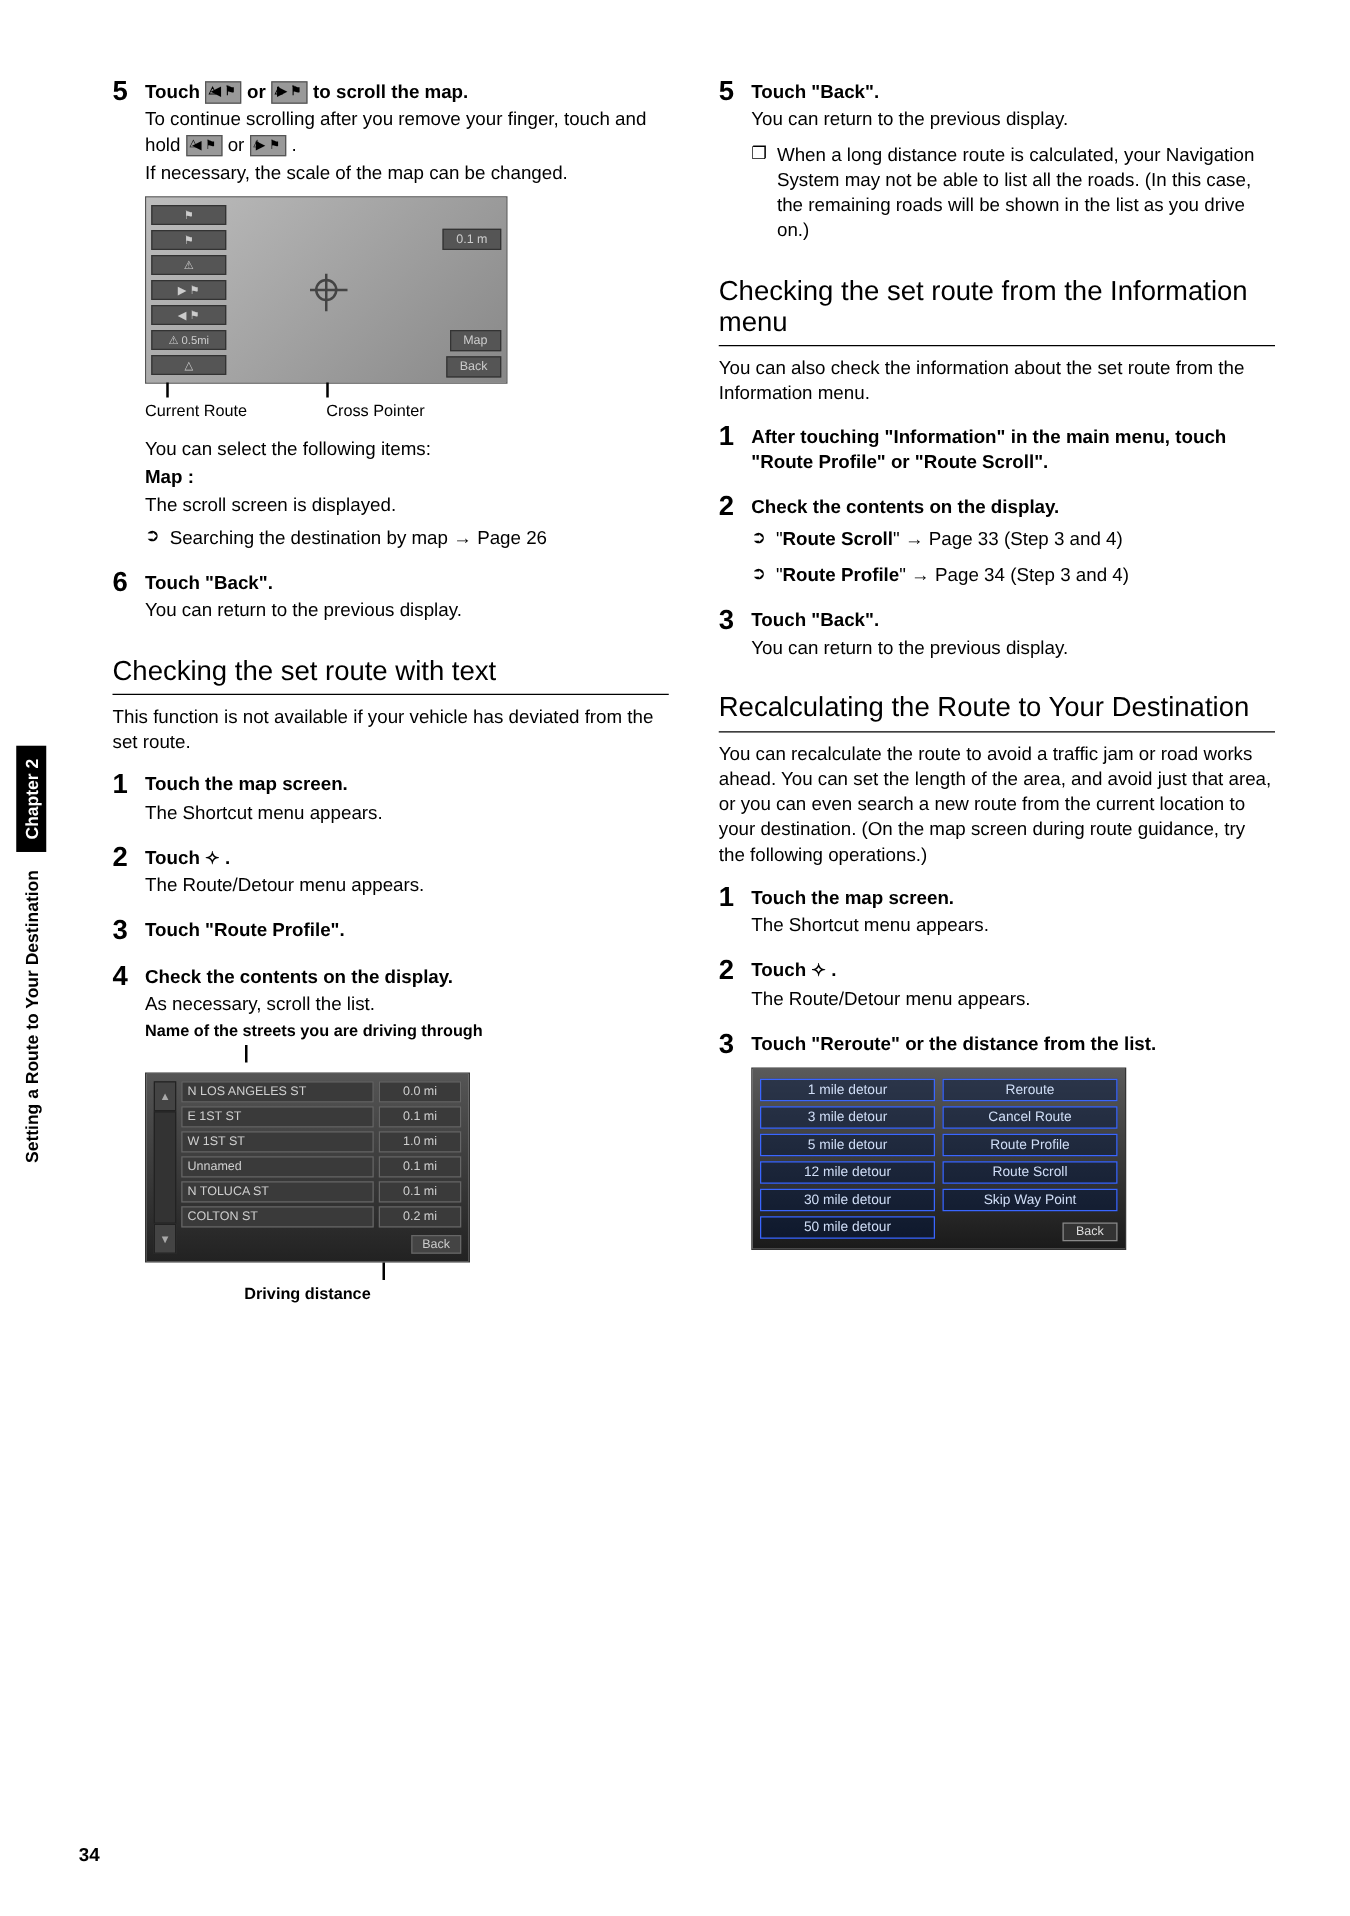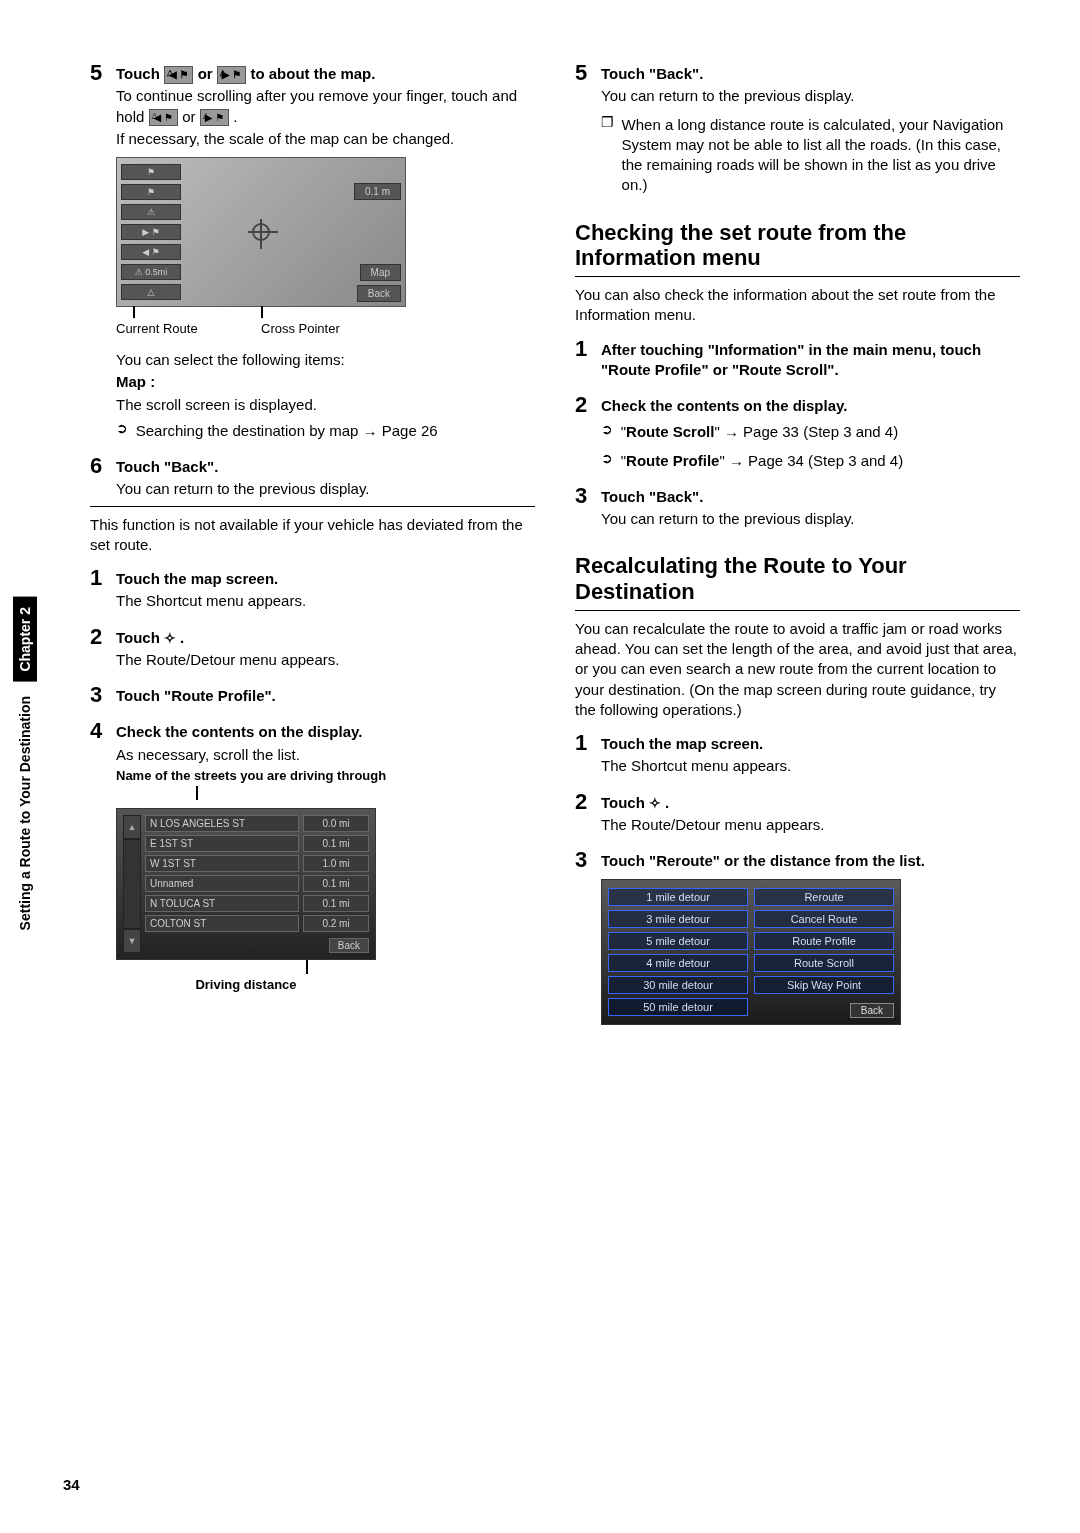--- a/index.html
+++ b/index.html
@@ -64,21 +64,21 @@
     content: "△";
     position: absolute;
     left: 2px;
     font-size: 8px;
   }
   .icon-btn.left::after { content: "◀ ⚑"; }
   .icon-btn.right::after { content: "▶ ⚑"; }
   .route-icon { font-size: 14px; }
   h2 {
     font-size: 22px;
-    font-weight: bold;
+    font-weight: normal;
     margin-top: 22px;
     margin-bottom: 6px;
     line-height: 1.15;
   }
   .hr { border: none; border-top: 1px solid #000; margin: 4px 0 8px 0; }
   .bullet-arrow { display: flex; gap: 8px; margin-top: 4px; }
   .bullet-arrow .sym { font-size: 14px; line-height: 1.3; }
   .note { display: flex; gap: 8px; margin-top: 6px; }
   .note .box { font-size: 14px; line-height: 1.3; }
   .map-fig {
@@ -168,21 +168,21 @@
   <div class="col">
 
     <div class="step">
       <div class="step-num">5</div>
       <div class="step-body">
         <p class="step-title">
           <span>Touch </span>
           <span class="icon-btn left"> </span>
           <span> or </span>
           <span class="icon-btn right"> </span>
-          <span> to about the map.</span>
+          <span> to scroll the map.</span>
         </p>
         <p>
           <span>To continue scrolling after you remove your finger, touch and hold </span>
           <span class="icon-btn left"> </span>
           <span> or </span>
           <span class="icon-btn right"> </span>
           <span>.</span>
         </p>
         <p>If necessary, the scale of the map can be changed.</p>
 
@@ -221,20 +221,21 @@
     </div>
 
     <div class="step">
       <div class="step-num">6</div>
       <div class="step-body">
         <p class="step-title">Touch "Back".</p>
         <p>You can return to the previous display.</p>
       </div>
     </div>
 
+    <h2>Checking the set route with text</h2>
     <hr class="hr">
     <p>This function is not available if your vehicle has deviated from the set route.</p>
 
     <div class="step">
       <div class="step-num">1</div>
       <div class="step-body">
         <p class="step-title">Touch the map screen.</p>
         <p>The Shortcut menu appears.</p>
       </div>
     </div>
@@ -388,21 +389,21 @@
 
     <div class="step">
       <div class="step-num">3</div>
       <div class="step-body">
         <p class="step-title">Touch "Reroute" or the distance from the list.</p>
         <div class="route-fig">
           <div class="colbtns" id="detour-left">
               <div class="rb">1 mile detour</div>
               <div class="rb">3 mile detour</div>
               <div class="rb">5 mile detour</div>
-              <div class="rb">4 mile detour</div>
+              <div class="rb">12 mile detour</div>
               <div class="rb">30 mile detour</div>
               <div class="rb">50 mile detour</div>
             </div>
           <div class="colbtns" id="detour-right">
               <div class="rb">Reroute</div>
               <div class="rb">Cancel Route</div>
               <div class="rb">Route Profile</div>
               <div class="rb">Route Scroll</div>
               <div class="rb">Skip Way Point</div>
               <div class="backrow"><span class="backb">Back</span></div>

